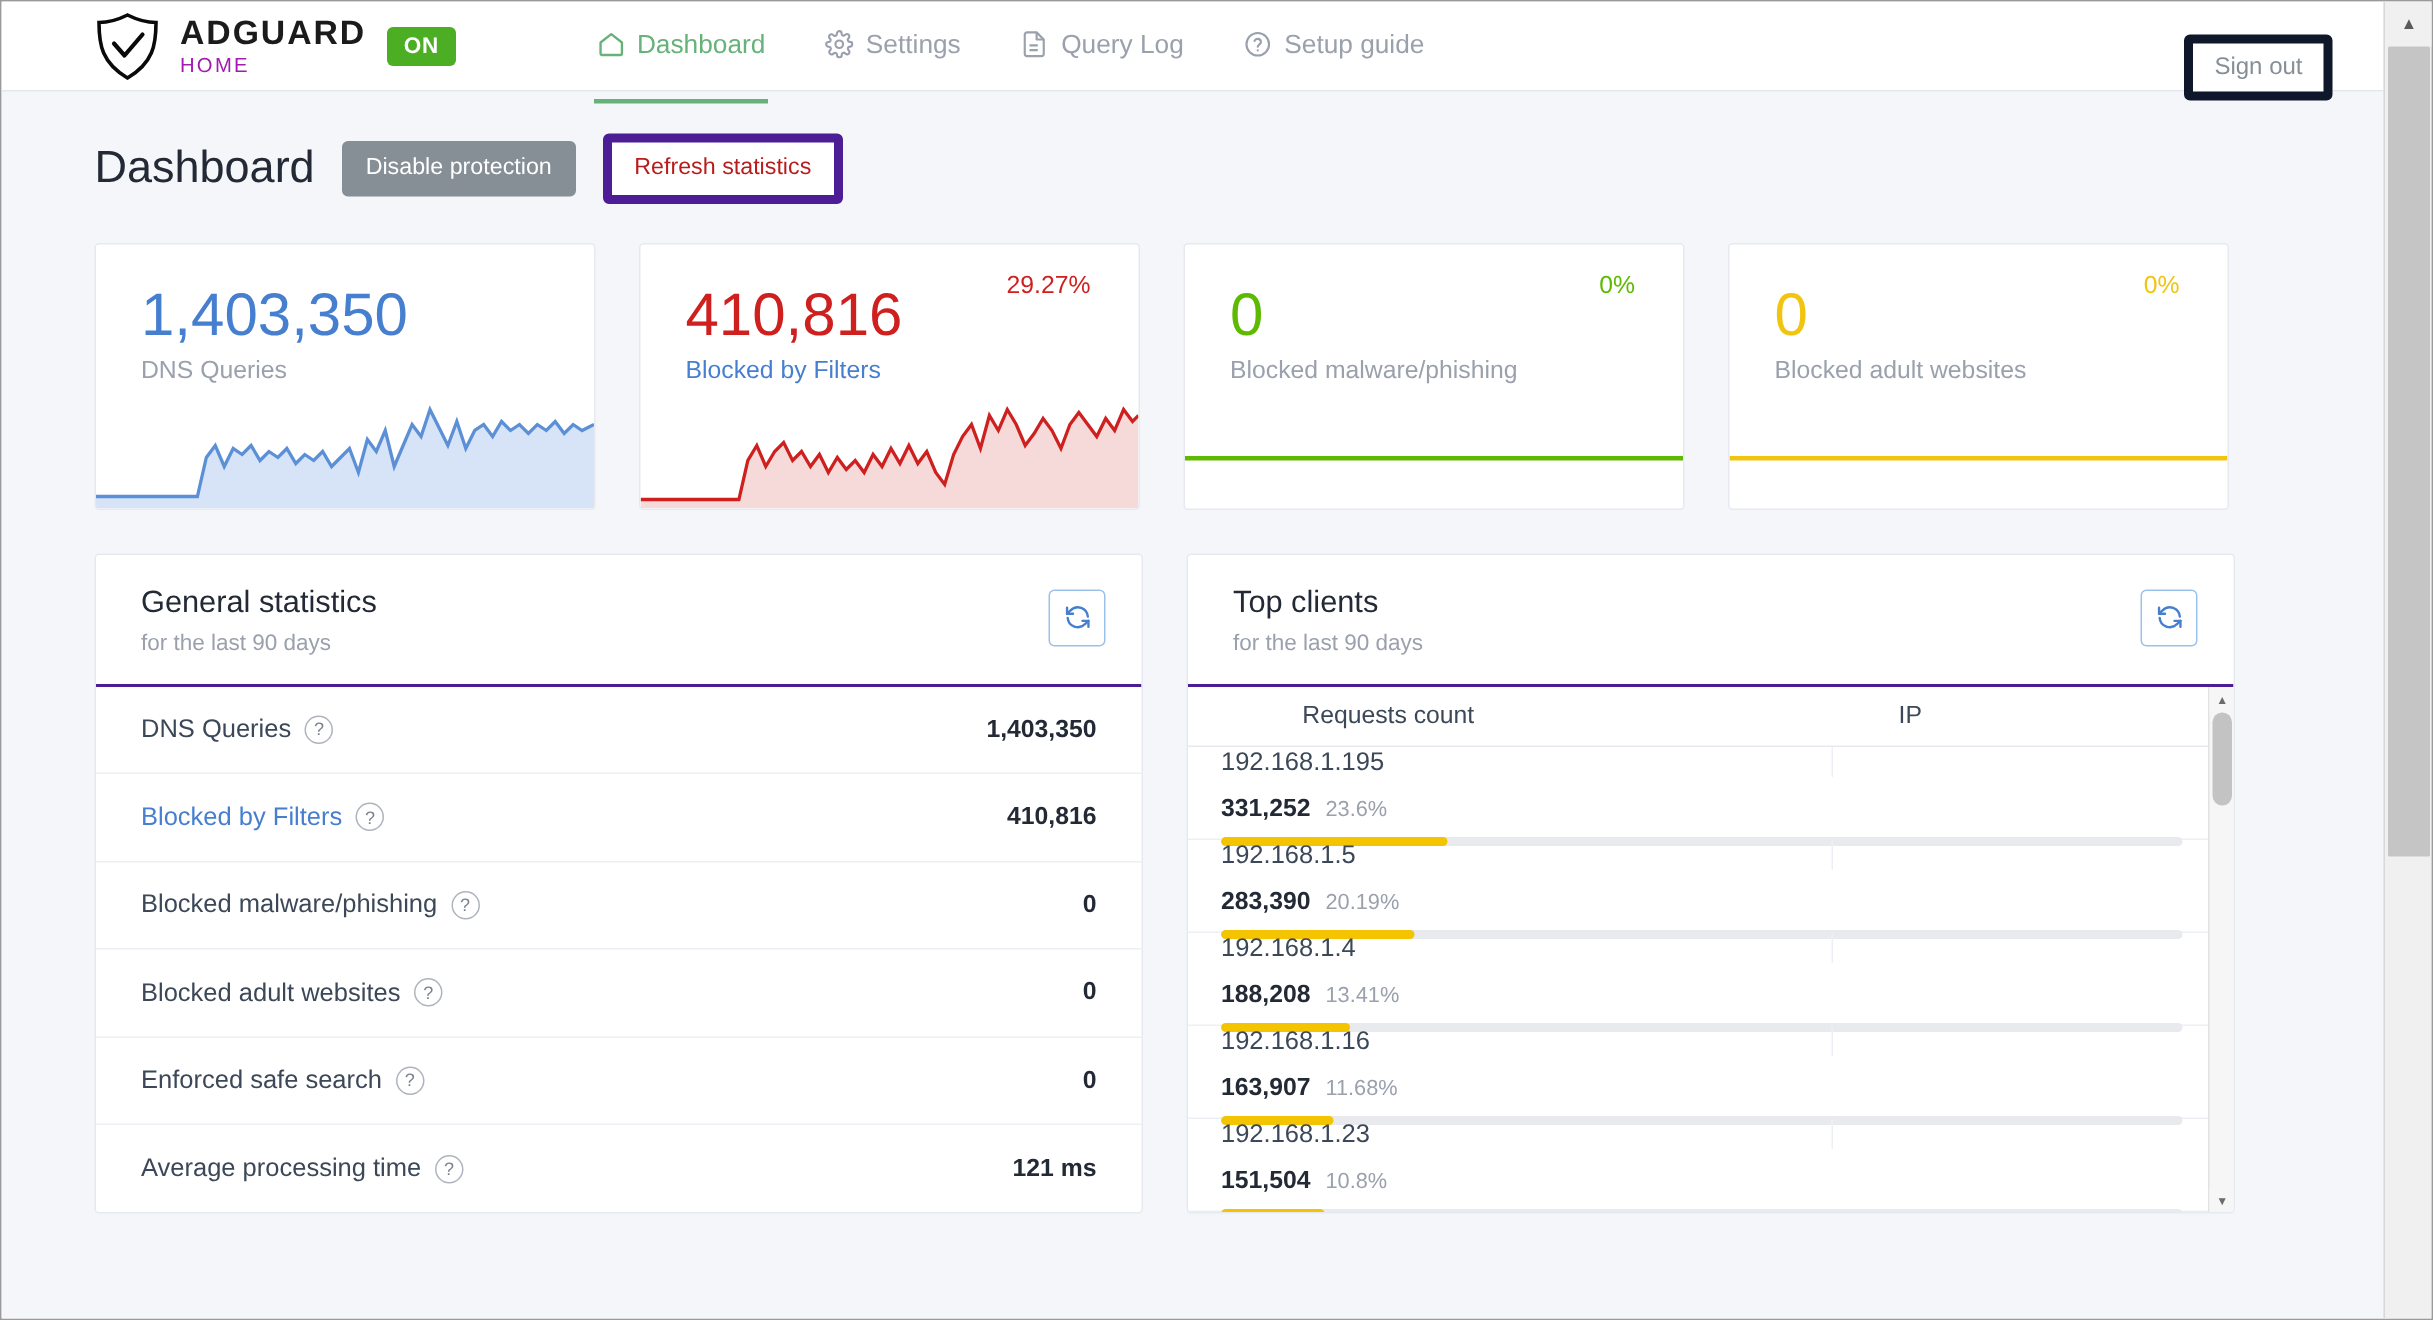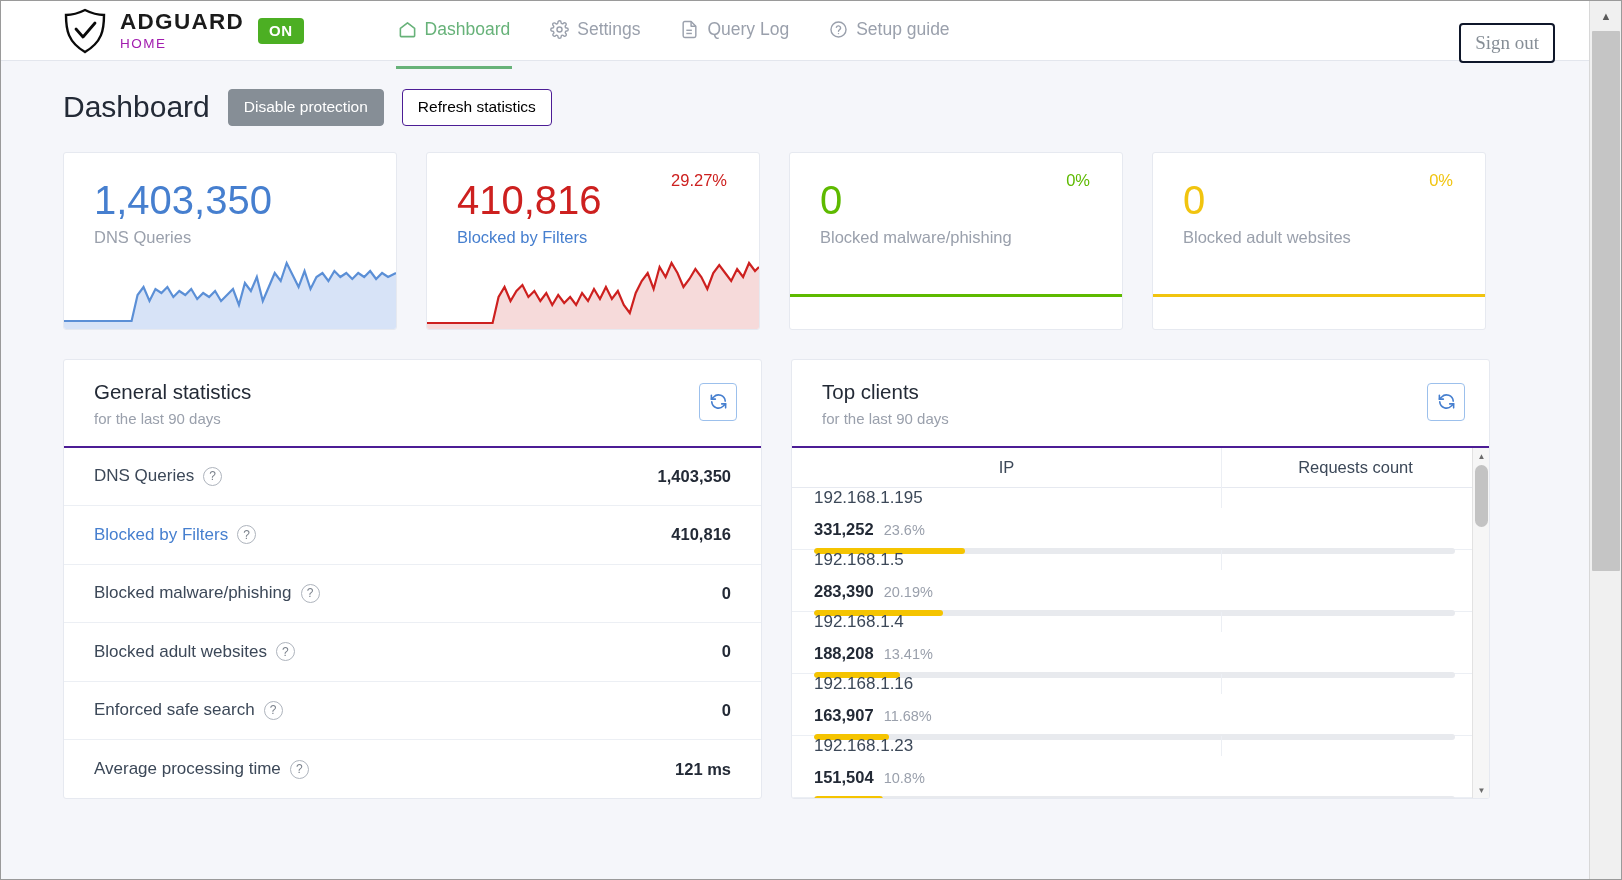--- a/index.html
+++ b/index.html
@@ -86,41 +86,40 @@
     color: #9aa0ac;
     height: 76px;
     padding: 0 2px;
     border-bottom: 3px solid transparent;
     cursor: pointer;
   }
   .nav-item.active { color: #67b279; border-bottom-color: #67b279; }
   .nav-item svg { display:block; }
   .signout {
     position: absolute; right: 36px; top: 22px;
-    font-size: 19px; color: #868e96;
+    font-size: 16px; color: #868e96;
     background: #fff;
-    border: 2px solid #0f172a;
+    border: 6px solid #0f172a;
     border-radius: 4px;
     padding: 7px 14px;
     cursor: pointer;
-    font-family: Liberation Serif, serif;
   }
   
   .content { padding: 28px 62px 0 62px; }
   .title-row { display: flex; align-items: center; gap: 18px; margin-bottom: 26px; }
   .page-title { font-size: 30px; color: #232a36; font-weight: normal; }
   .btn {
     font-size: 15.5px;
     border-radius: 4px;
     padding: 8px 15px;
     cursor: pointer;
     line-height: 1.2;
   }
   .btn-grey { background: #868e96; color: #fff; border: 1px solid #868e96; }
-  .btn-outline { background: #fff; color: #000000; border: 1px solid #4c1d95; }
+  .btn-outline { background: #fff; color: #b91c1c; border: 6px solid #4c1d95; }
   
   .cards { display: flex; gap: 29px; }
   .card {
     background: #fff;
     border: 1px solid #e6e9f0;
     border-radius: 3px;
     width: 334px;
     height: 178px;
     position: relative;
     overflow: hidden;
@@ -444,22 +443,22 @@
               <svg width="19" height="19" viewBox="0 0 24 24" fill="none" stroke="#467fcf" stroke-width="2" stroke-linecap="round" stroke-linejoin="round">
                 <path d="M20.5 11.5a8.5 8.5 0 0 0-14.6-5.2L3 9"></path>
                 <polyline points="3,4 3,9 8,9"></polyline>
                 <path d="M3.5 12.5a8.5 8.5 0 0 0 14.6 5.2L21 15"></path>
                 <polyline points="21,20 21,15 16,15"></polyline>
               </svg>
             </div>
           </div>
 
           <div class="tbl-head">
+            <div class="th th-req">Requests count</div>
             <div class="th th-ip">IP</div>
-            <div class="th th-req">Requests count</div>
           </div>
 
           <div class="tbl-body">
             <div class="tr">
               <div class="td-ip">192.168.1.195</div>
               <div class="td-req">
                 <div class="req-line">
                   <span class="req-count">331,252</span>
                   <span class="req-pct">23.6%</span>
                 </div>

